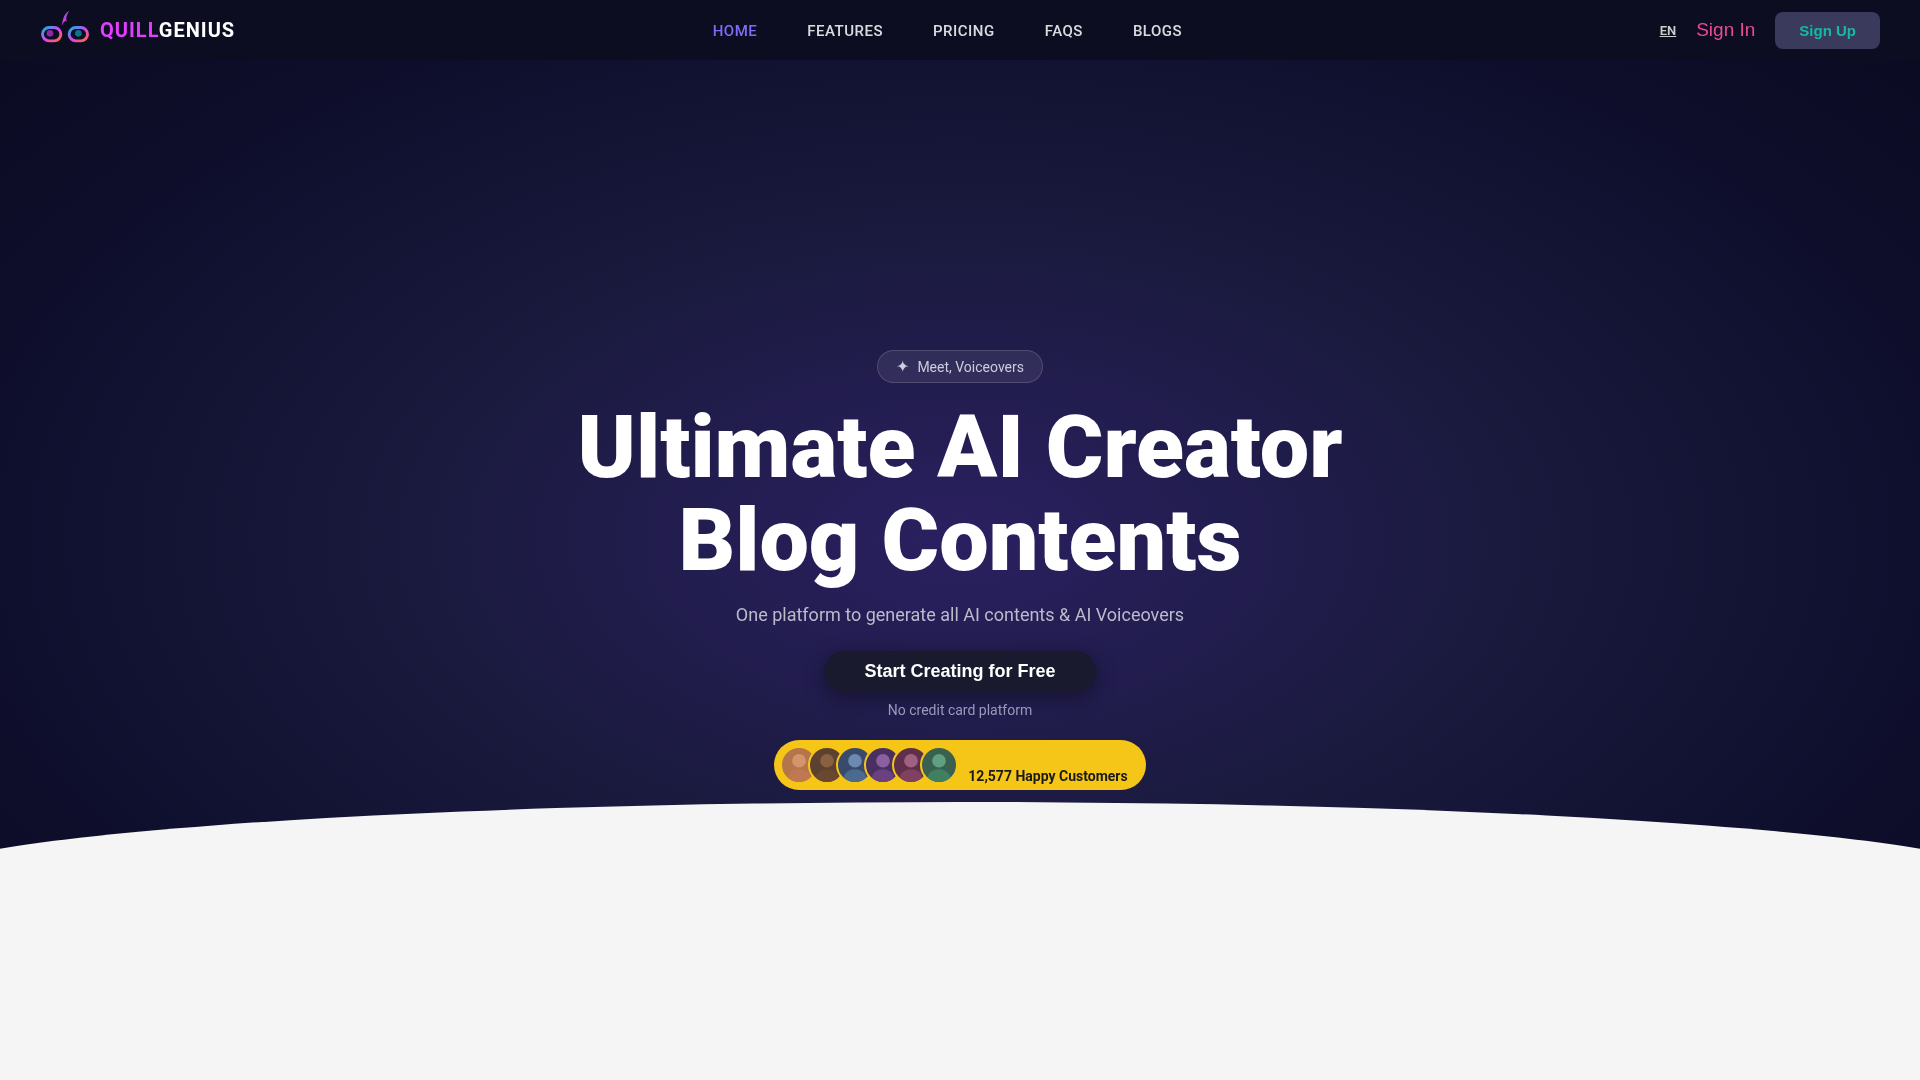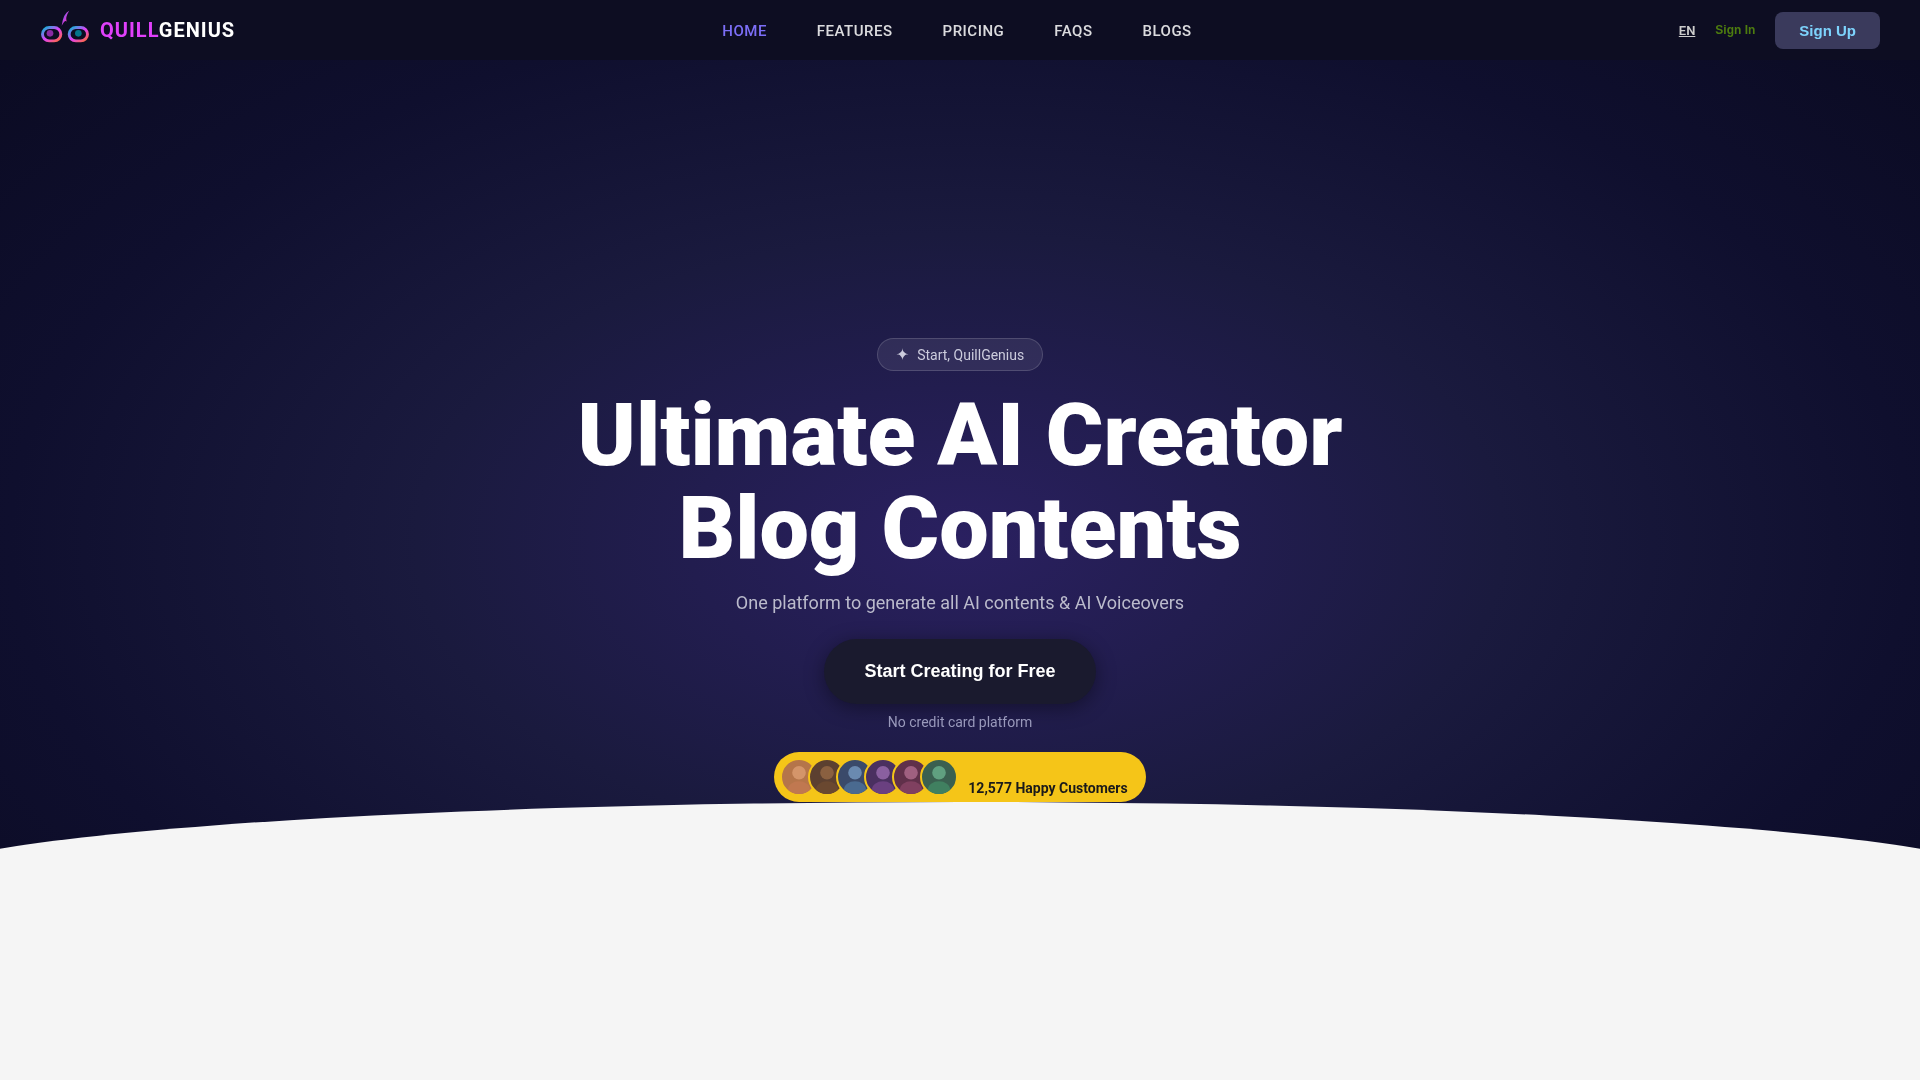--- a/index.html
+++ b/index.html
@@ -86,30 +86,30 @@
     .lang-indicator {
       color: #cccccc;
       font-size: 13px;
       font-weight: 600;
       text-decoration: underline;
     }
 
     .sign-in-btn {
       background: none;
       border: none;
-      color: #4d7c0f;
-      font-size: 12px;
-      font-weight: 700;
+      color: #ec4899;
+      font-size: 19px;
+      font-weight: 400;
       cursor: pointer;
     }
 
     .sign-up-btn {
       background: #3a3a5c;
       border: none;
-      color: #7dd3fc;
+      color: #14b8a6;
       font-size: 15px;
       font-weight: 600;
       padding: 10px 24px;
       border-radius: 8px;
       cursor: pointer;
     }
 
     
     .hero {
       width: 100%;
@@ -174,21 +174,21 @@
       color: #bbbbcc;
       font-weight: 400;
       max-width: 600px;
       text-align: right;
     }
 
     .cta-button {
       background: #1a1a2e;
       color: #ffffff;
       border: none;
-      padding: 22px 40px;
+      padding: 10px 40px;
       border-radius: 50px;
       font-size: 18px;
       font-weight: 600;
       cursor: pointer;
       margin-top: 8px;
       box-shadow: 0 4px 20px rgba(0,0,0,0.4);
     }
 
     .no-credit {
       font-size: 14px;
@@ -292,21 +292,21 @@
     <button class="sign-in-btn">Sign In</button>
     <button class="sign-up-btn">Sign Up</button>
   </div>
 </nav>
 
 <section class="hero">
   <div class="hero-content">
 
     <div class="meet-badge">
       <span class="sparkle">✦</span>
-      <span>Start, QuillGenius</span>
+      <span>Meet, Voiceovers</span>
     </div>
 
     <h1 class="hero-title">
       <span>Ultimate AI Creator</span><br>
       <span>Blog Contents</span>
     </h1>
 
     <p class="hero-subtitle">One platform to generate all AI contents &amp; AI Voiceovers</p>
 
     <button class="cta-button">Start Creating for Free</button>

